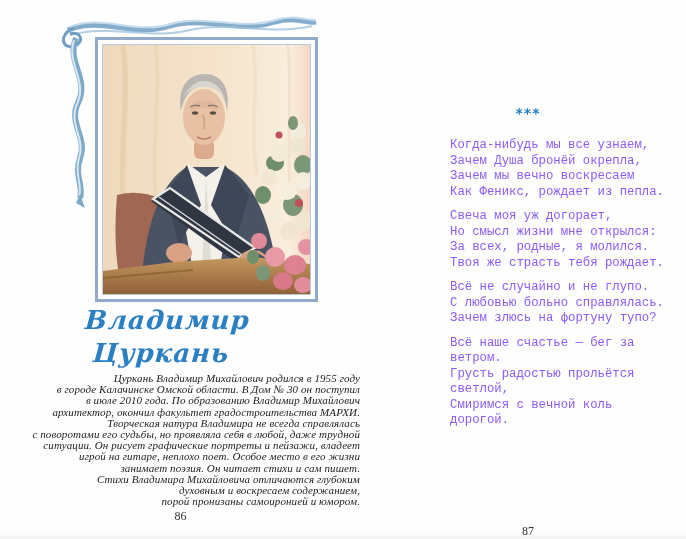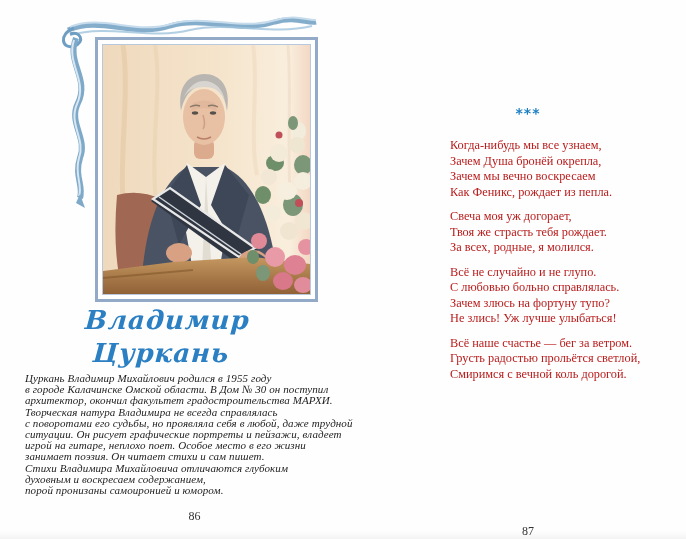--- a/index.html
+++ b/index.html
@@ -28,39 +28,39 @@
     position:absolute;left:84px;top:304px;width:240px;
     font-family:"DejaVu Serif","Liberation Serif",serif;
     font-style:italic;font-weight:bold;
     color:#2b7fc3;font-size:26px;line-height:33px;
     transform:skewX(-4deg);
     letter-spacing:1px;
   }
   .author-name .name-line2{padding-left:10px;}
   .bio{
     position:absolute;left:25px;top:373px;width:335px;
-    font-style:italic;
+    text-align:right;font-style:italic;
     font-size:11px;line-height:11.2px;color:#222222;
     letter-spacing:0.1px;
   }
   .page-number{
     position:absolute;font-size:12px;color:#333333;text-align:center;
   }
-  .page-number.left{left:27px;width:335px;top:509px;}
+  .page-number.left{left:13px;width:335px;top:509px;}
   .page-number.right{left:450px;width:156px;top:500px;margin-top:24px;}
 
   
   .stanza-divider{
     position:absolute;left:450px;top:105px;width:156px;text-align:center;
     color:#1a7fc4;font-weight:bold;font-size:14px;letter-spacing:1px;
     font-family:"DejaVu Sans","Liberation Sans",sans-serif;
   }
   .poem{
     position:absolute;left:450px;top:138px;width:220px;
-    font-size:12.3px;line-height:15.5px;color:#b91c1c;
+    font-size:12.3px;line-height:15.5px;color:#8b5cf6;font-family:Liberation Mono, monospace;
   }
   .stanza{margin:0 0 9px 0;}
 </style>
 </head>
 <body>
 
 <div class="spread">
 
   <div>
 
@@ -168,20 +168,21 @@
     </div>
 
     <div class="author-name">
       <div>Владимир</div>
       <div class="name-line2">Цуркань</div>
     </div>
 
     <div class="bio">
       <div>Цуркань Владимир Михайлович родился в 1955 году</div>
       <div>в городе Калачинске Омской области. В Дом № 30 он поступил</div>
+      <div>в июле 2010 года. По образованию Владимир Михайлович</div>
       <div>архитектор, окончил факультет градостроительства МАРХИ.</div>
       <div>Творческая натура Владимира не всегда справлялась</div>
       <div>с поворотами его судьбы, но проявляла себя в любой, даже трудной</div>
       <div>ситуации. Он рисует графические портреты и пейзажи, владеет</div>
       <div>игрой на гитаре, неплохо поет. Особое место в его жизни</div>
       <div>занимает поэзия. Он читает стихи и сам пишет.</div>
       <div>Стихи Владимира Михайловича отличаются глубоким</div>
       <div>духовным и воскресаем содержанием,</div>
       <div>порой пронизаны самоиронией и юмором.</div>
     </div>
@@ -195,28 +196,28 @@
 
     <div class="poem">
       <div class="stanza">
         <div>Когда-нибудь мы все узнаем,</div>
         <div>Зачем Душа бронёй окрепла,</div>
         <div>Зачем мы вечно воскресаем</div>
         <div>Как Феникс, рождает из пепла.</div>
       </div>
       <div class="stanza">
         <div>Свеча моя уж догорает,</div>
+        <div>Но смысл жизни мне открылся:</div>
+        <div>За всех, родные, я молился.</div>
         <div>Твоя же страсть тебя рождает.</div>
-        <div>За всех, родные, я молился.</div>
       </div>
       <div class="stanza">
         <div>Всё не случайно и не глупо.</div>
         <div>С любовью больно справлялась.</div>
         <div>Зачем злюсь на фортуну тупо?</div>
-        <div>Не злись! Уж лучше улыбаться!</div>
       </div>
       <div class="stanza">
         <div>Всё наше счастье — бег за ветром.</div>
         <div>Грусть радостью прольётся светлой,</div>
         <div>Смиримся с вечной коль дорогой.</div>
       </div>
     </div>
 
     <div class="page-number right">87</div>
   </div>

